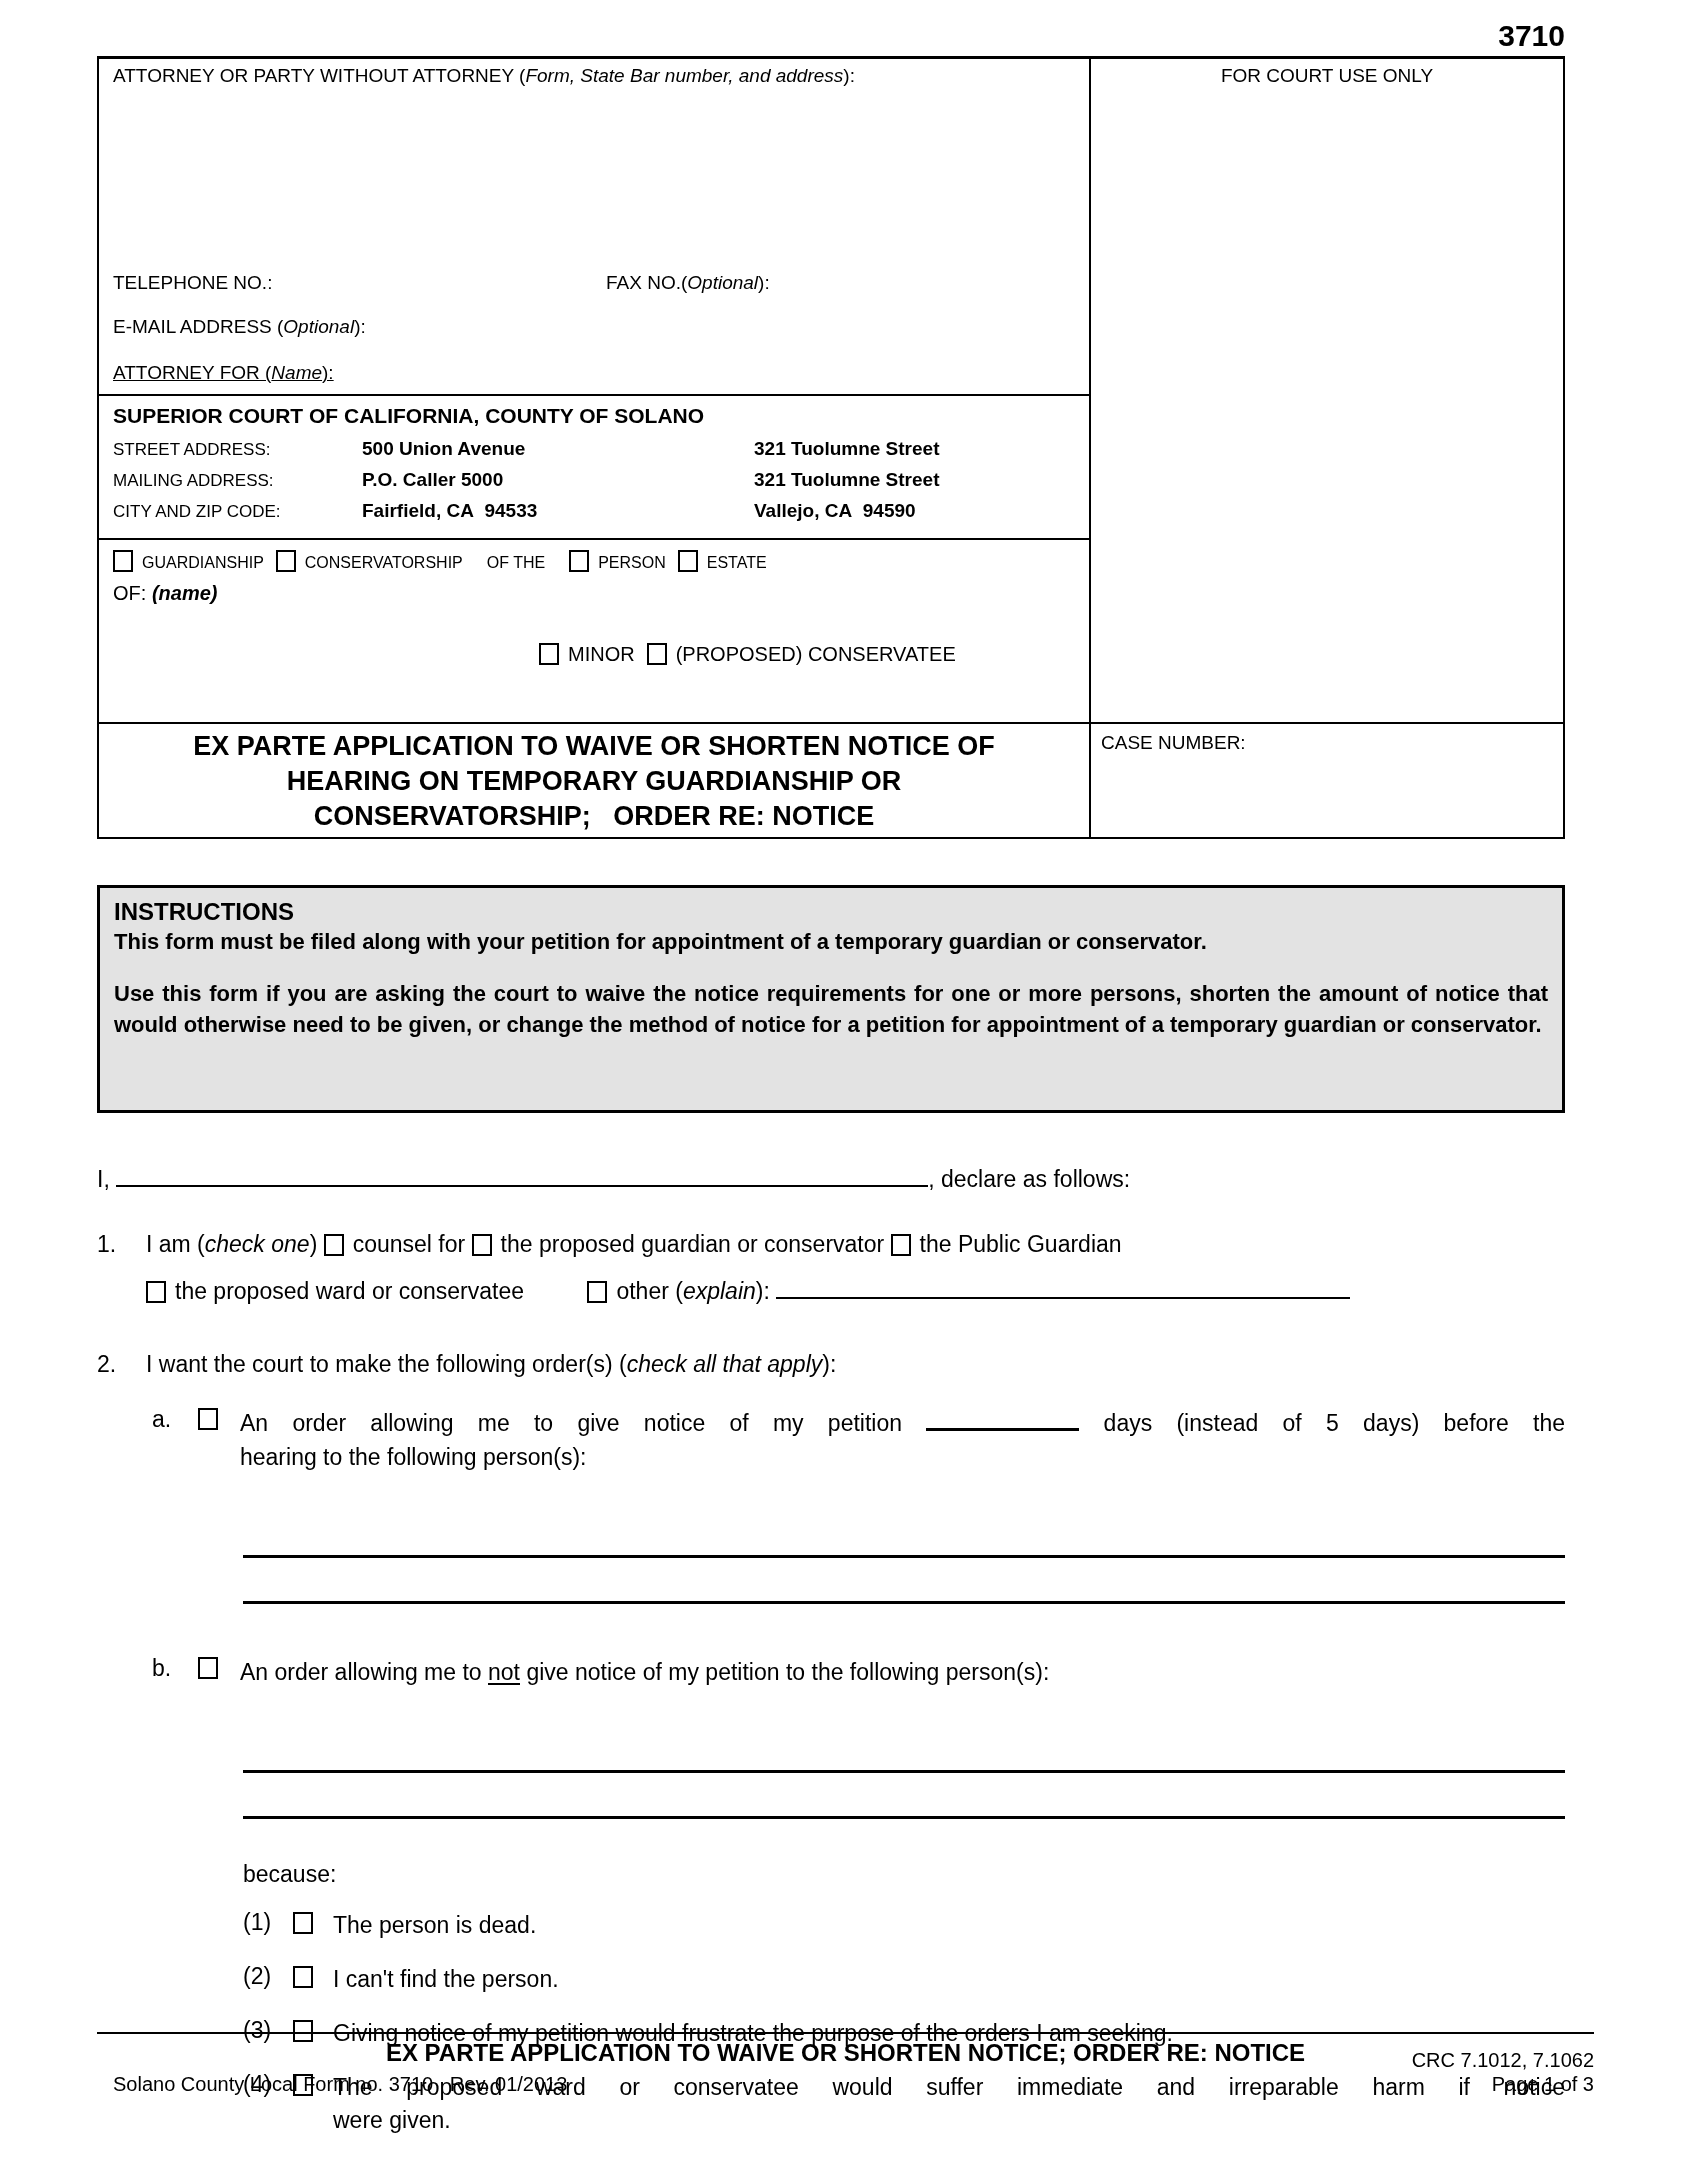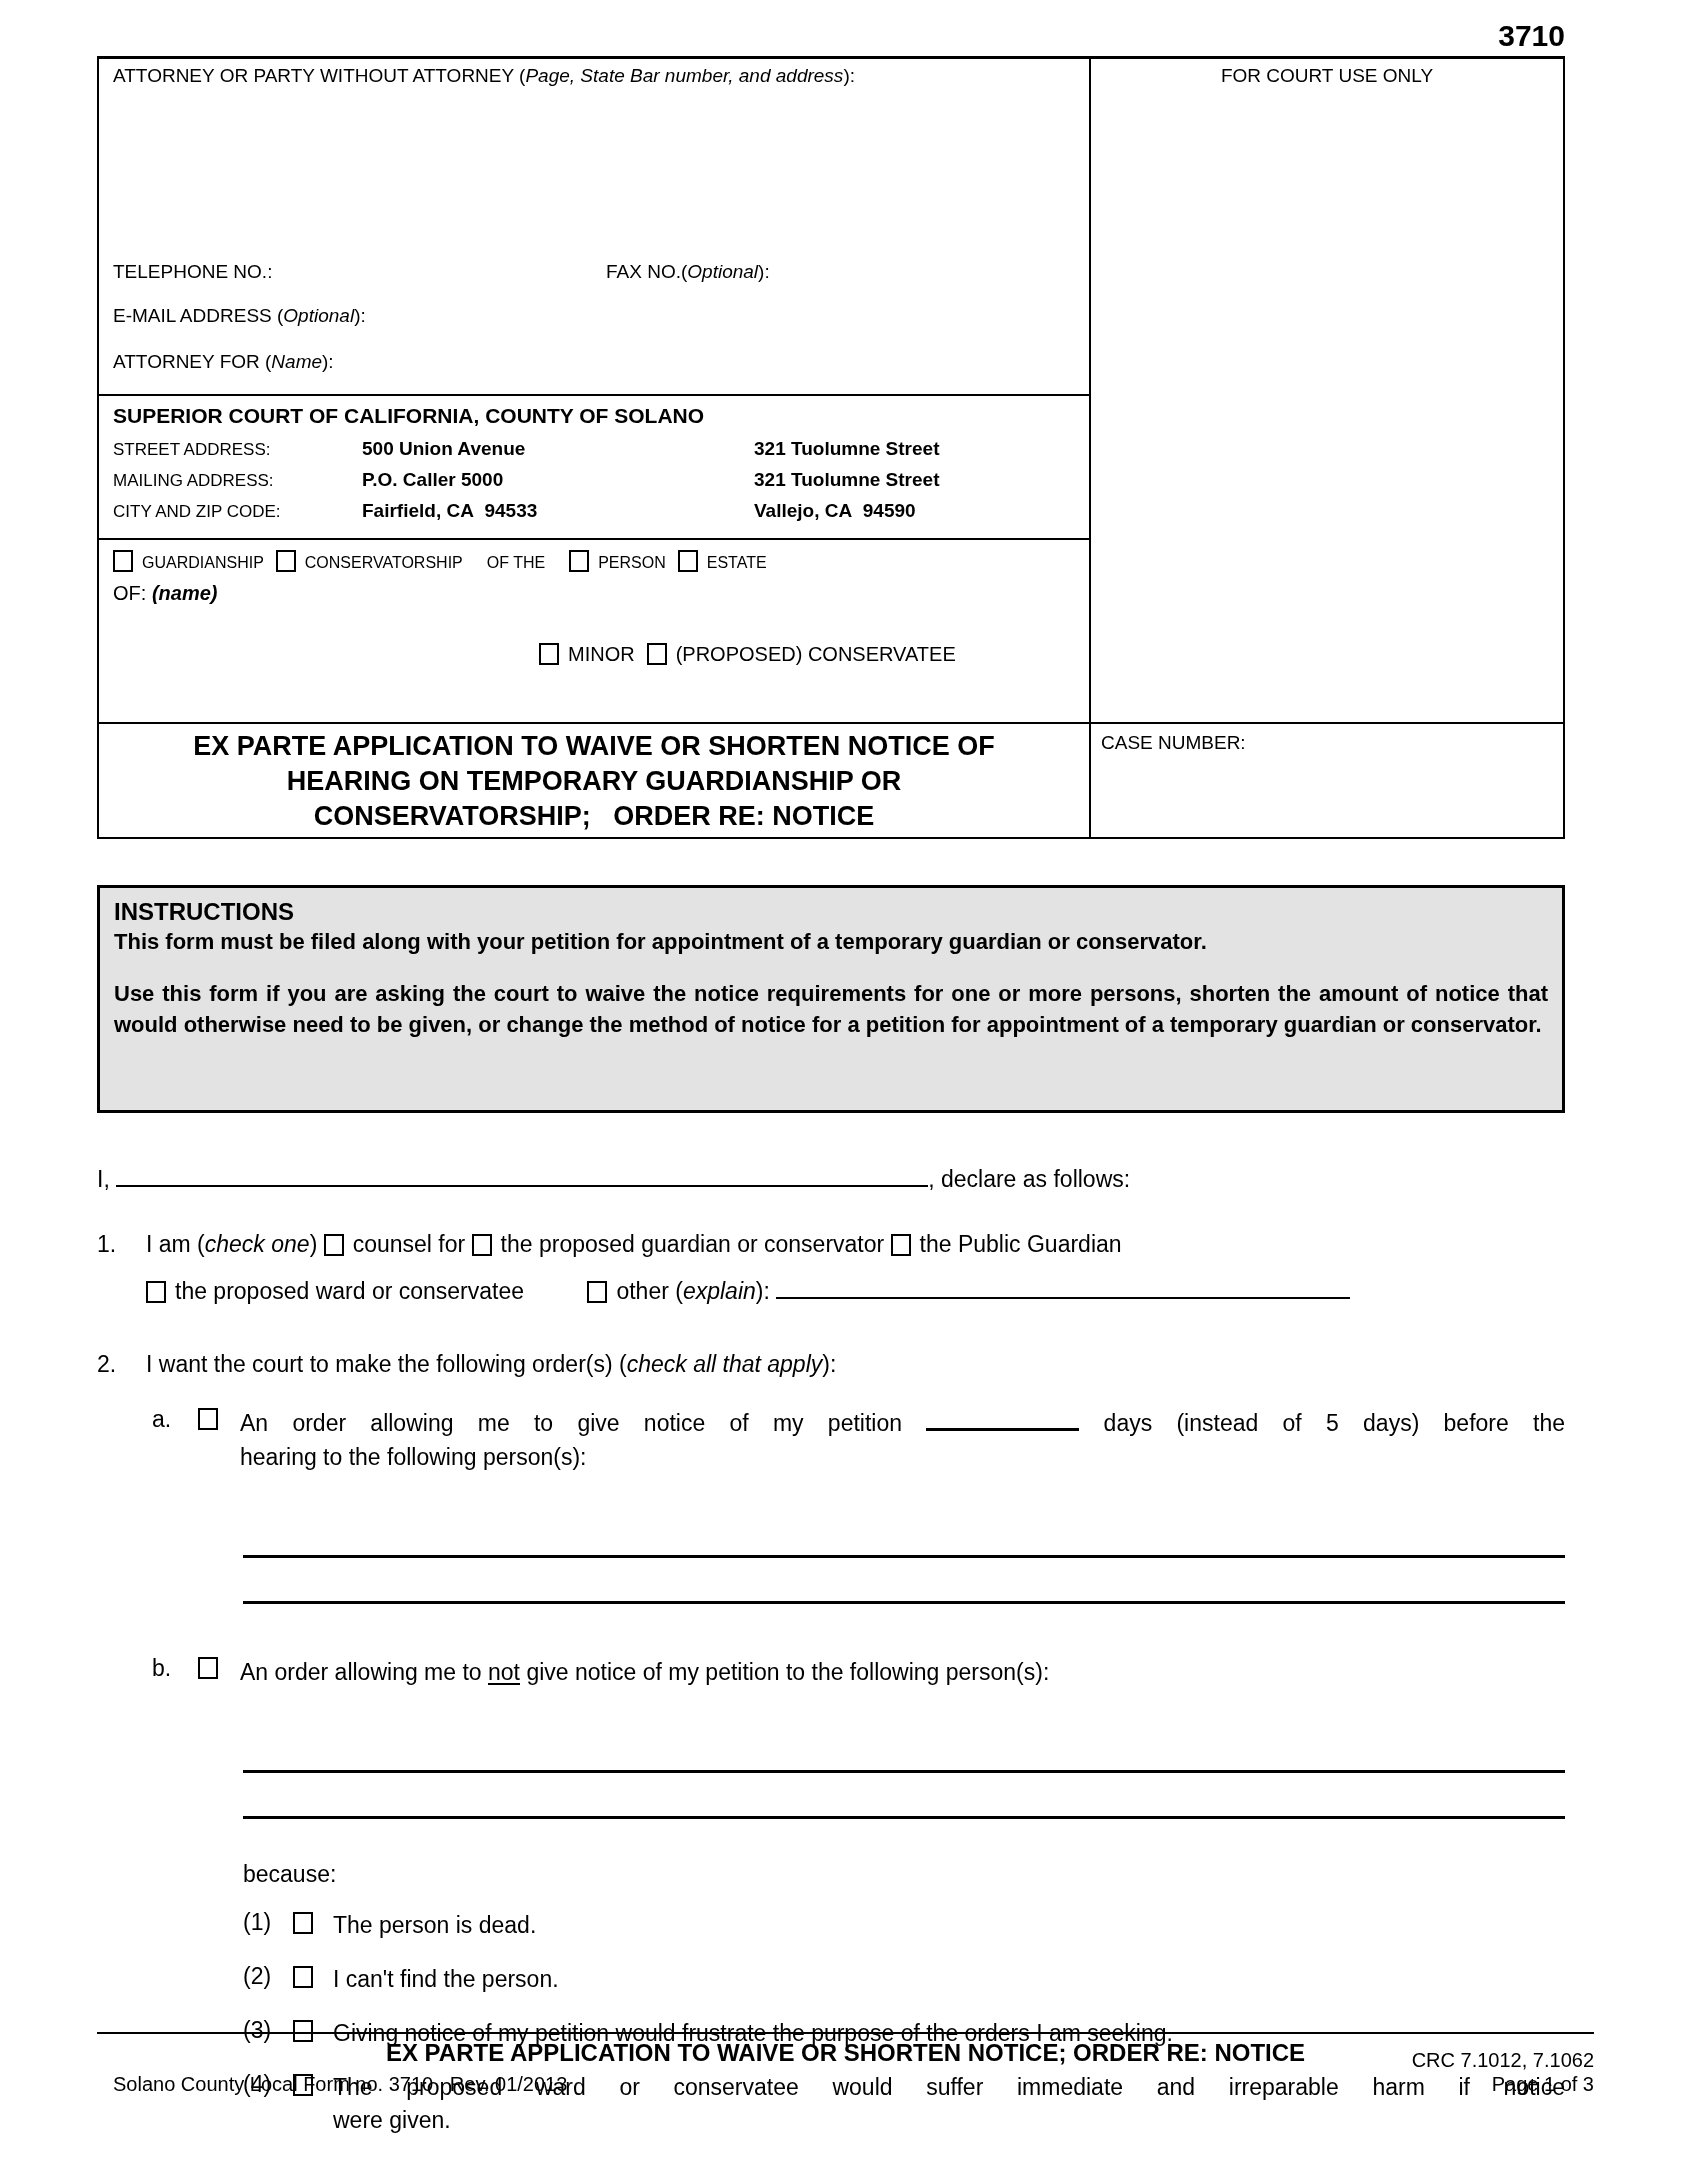--- a/index.html
+++ b/index.html
@@ -22,21 +22,21 @@
   .c-court{ grid-column:1; grid-row:2; border-right:2px solid #000; border-bottom:2px solid #000; padding:8px 12px 0 14px; }
   .c-party{ grid-column:1; grid-row:3; border-right:2px solid #000; border-bottom:2px solid #000; padding:10px 12px 0 14px; }
   .c-title{ grid-column:1; grid-row:4; border-right:2px solid #000; text-align:center; padding-top:5px; }
   .c-case { grid-column:2; grid-row:4; padding:8px 10px; display:flex; flex-direction:column; }
 
   .lbl { font-size:19px; }
   .spacer { flex:1; }
   .phone-row { display:flex; margin-bottom:22px; }
   .phone-row .half { width:493px; flex:none; }
   .email-row { margin-bottom:24px; }
-  .attfor-row { margin-bottom:15px; }
+  .attfor-row { margin-bottom:4px;text-decoration:underline; }
 
   .court-name { font-weight:bold; font-size:21px; margin-bottom:10px; }
   .addr-row { margin-bottom:9px; font-size:17px; }
   .addr-lbl { display:inline-block; width:249px; }
   .addr-c1  { display:inline-block; width:392px; font-weight:bold; font-size:19px; }
   .addr-c2  { font-weight:bold; font-size:19px;text-align:center; }
 
   .cb { display:inline-block; width:20px; height:22px; border:2px solid #000; background:#fff;
         vertical-align:-4px; margin-right:9px; }
   .party-line { font-size:16px; }
@@ -97,21 +97,21 @@
 <body>
 
 <div class="page">
   <div class="content">
 
     <div class="form-number">3710</div>
 
     <div class="header-box">
 
       <div class="c-att">
-        <div class="lbl"><span>ATTORNEY OR PARTY WITHOUT ATTORNEY (</span><i>Page, State Bar number, and address</i><span>):</span></div>
+        <div class="lbl"><span>ATTORNEY OR PARTY WITHOUT ATTORNEY (</span><i>Form, State Bar number, and address</i><span>):</span></div>
         <div class="spacer"></div>
         <div class="phone-row lbl">
           <span class="half">TELEPHONE NO.:</span>
           <span><span>FAX NO.(</span><i>Optional</i><span>):</span></span>
         </div>
         <div class="email-row lbl"><span>E-MAIL ADDRESS (</span><i>Optional</i><span>):</span></div>
         <div class="attfor-row lbl"><span>ATTORNEY FOR (</span><i>Name</i><span>):</span></div>
       </div>
 
       <div class="c-use">

